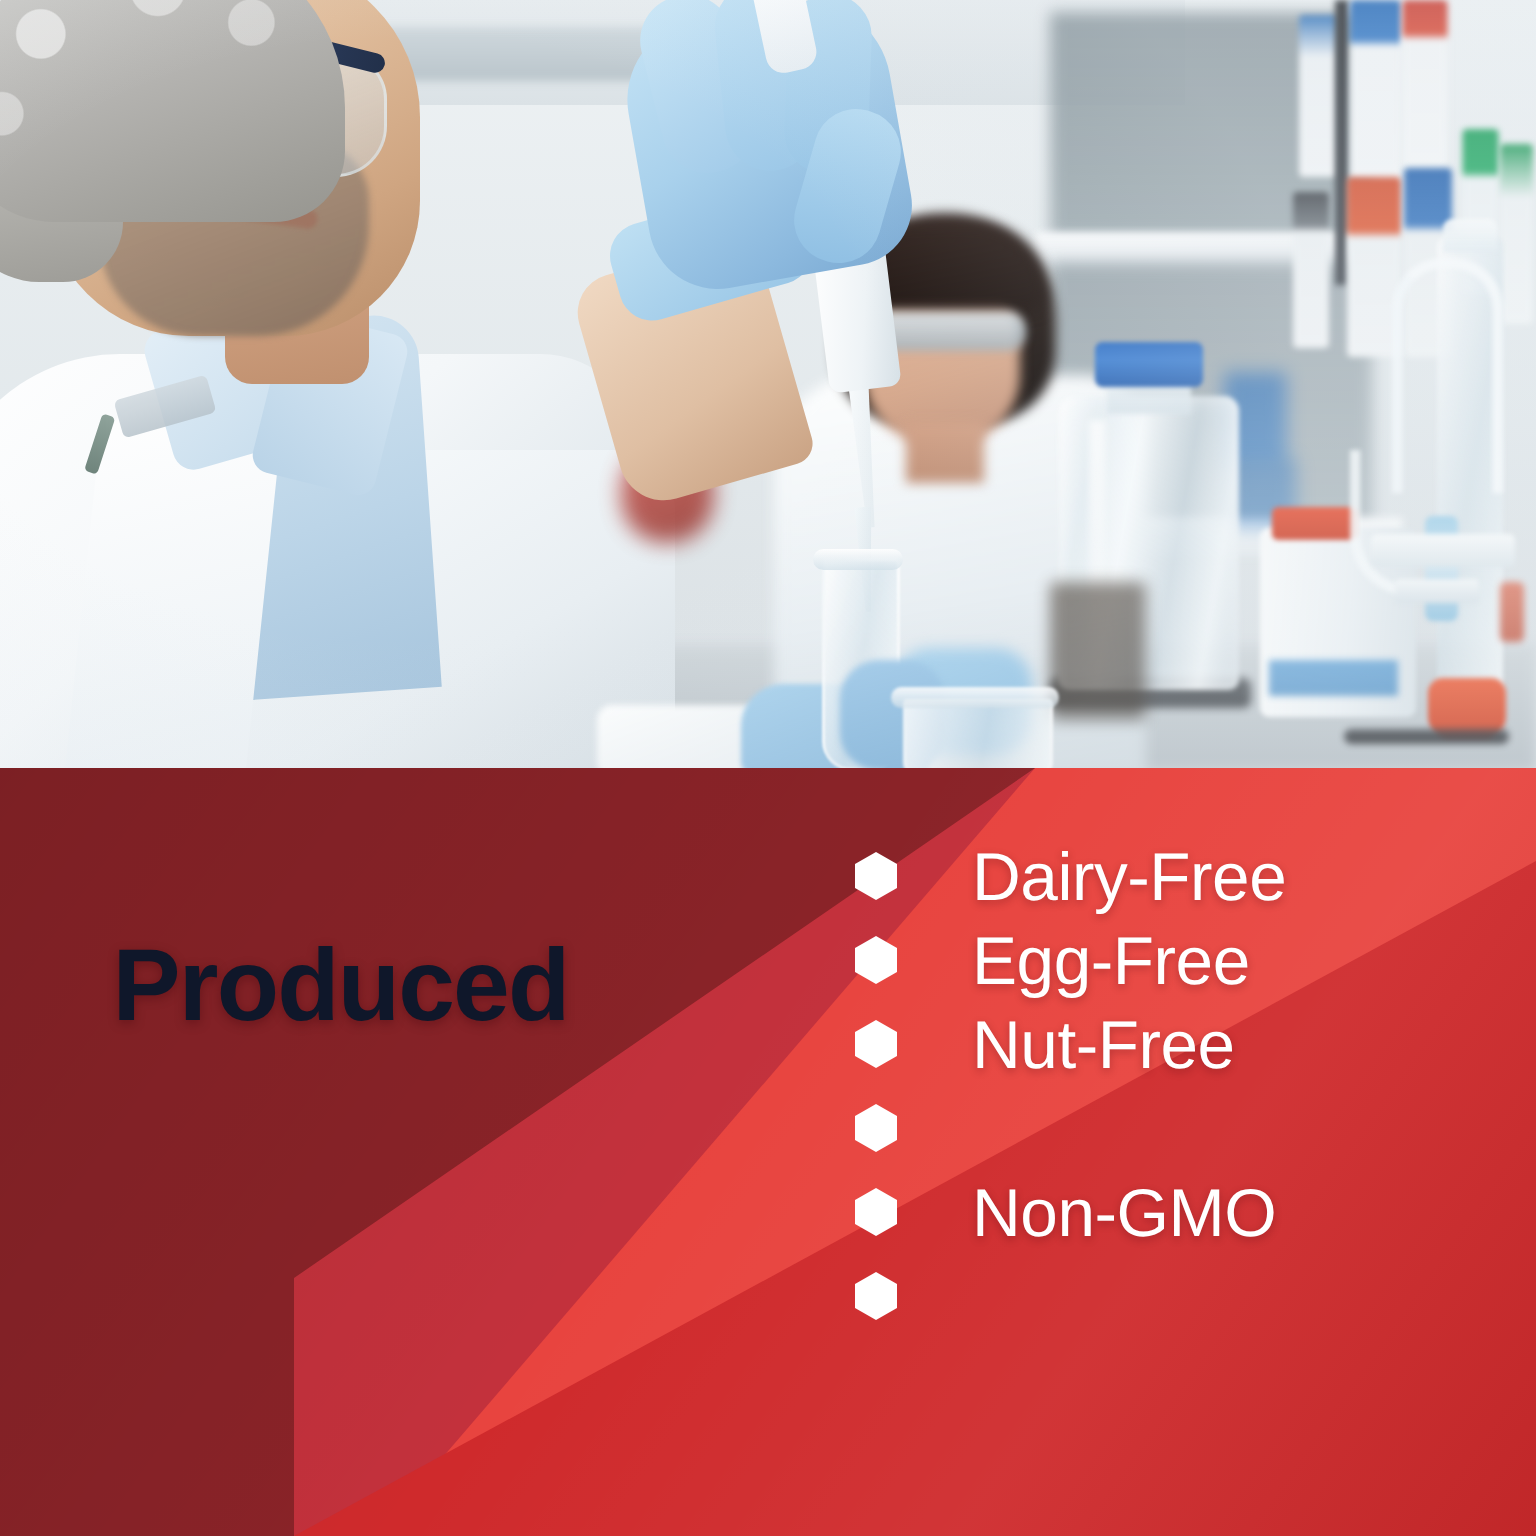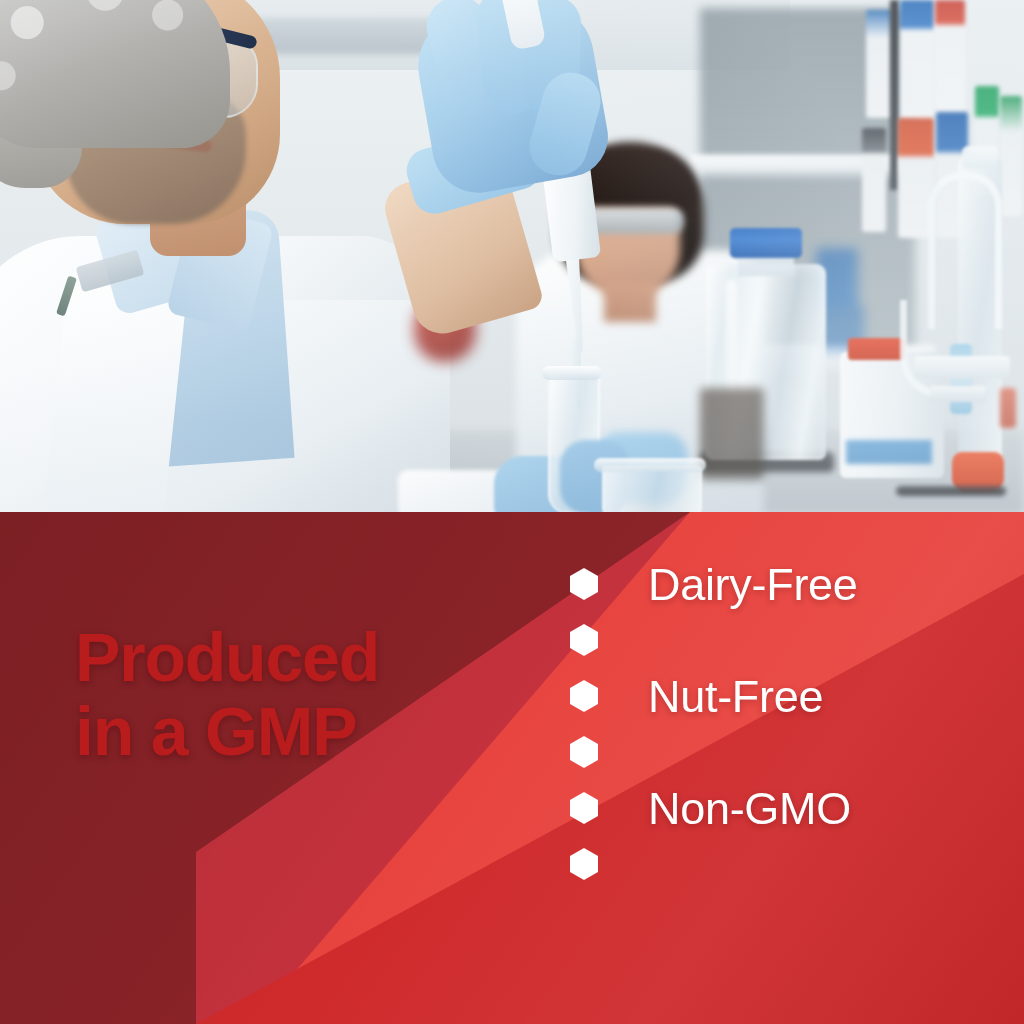--- a/index.html
+++ b/index.html
@@ -296,21 +296,21 @@
   .panel-shade{
     position:absolute; left:0; top:0; width:1024px; height:512px;
     background:linear-gradient(125deg,rgba(0,0,0,.10) 0%,rgba(0,0,0,0) 45%,
       rgba(255,255,255,.05) 72%,rgba(0,0,0,.07) 100%);
   }
 
   
   #headline{
     position:absolute; left:75px; top:620px;
     width:440px;
-    color:#b91c1c;
+    color:#0f172a;
     font-size:68px;
     font-weight:bold;
     line-height:74px;
     letter-spacing:-1.2px;
     text-shadow:0 2px 7px rgba(60,6,10,.38);
   }
   #headline .hl{display:block;white-space:nowrap;}
 
   
   #features{
@@ -445,30 +445,30 @@
 
   <div id="panel" style="--red-mid: #c3313c; --red-dark: #8a2328; --red-bright: #e8443f; --red-low: #cf2a2c; background: rgb(195, 49, 60);">
     <div class="wedge-bright"></div>
     <div class="wedge-lowright"></div>
     <div class="wedge-dark"></div>
     <div class="panel-shade"></div>
   </div>
 
   <div id="headline">
     <span class="hl">Produced</span>
-    <span class="hl">in a GMP</span>
   </div>
 
   <ul id="features">
     <li>
       <span class="hexbullet"></span>
       <span class="feat-label">Dairy-Free</span>
     </li>
     <li>
       <span class="hexbullet"></span>
+      <span class="feat-label">Egg-Free</span>
     </li>
     <li>
       <span class="hexbullet"></span>
       <span class="feat-label">Nut-Free</span>
     </li>
     <li>
       <span class="hexbullet"></span>
     </li>
     <li>
       <span class="hexbullet"></span>

